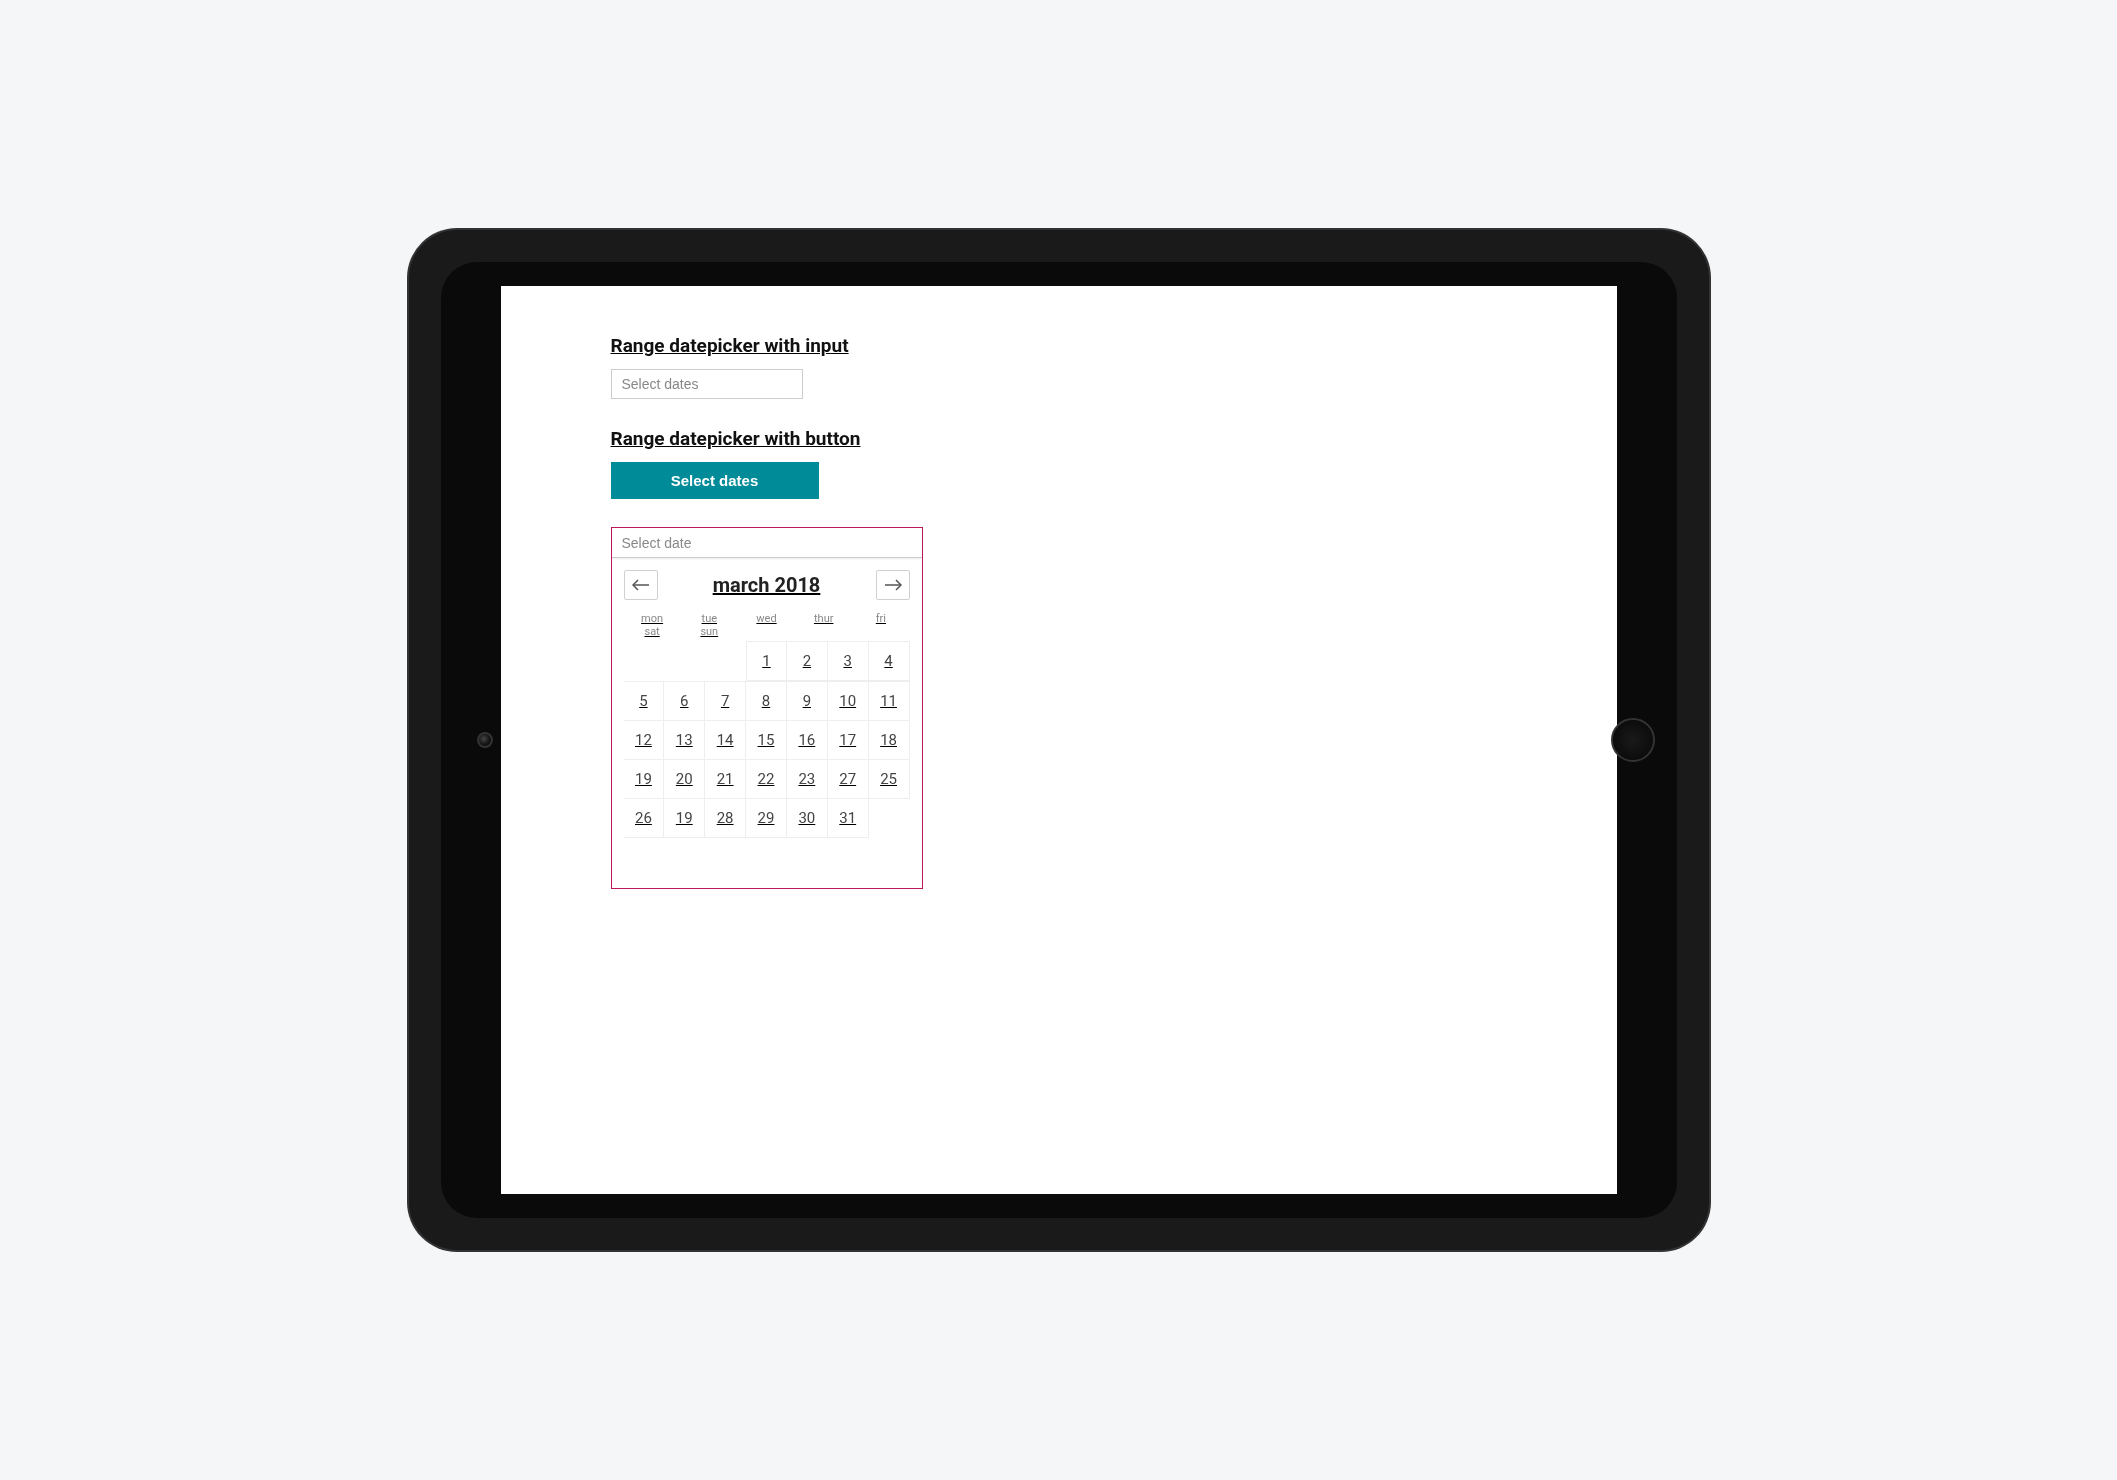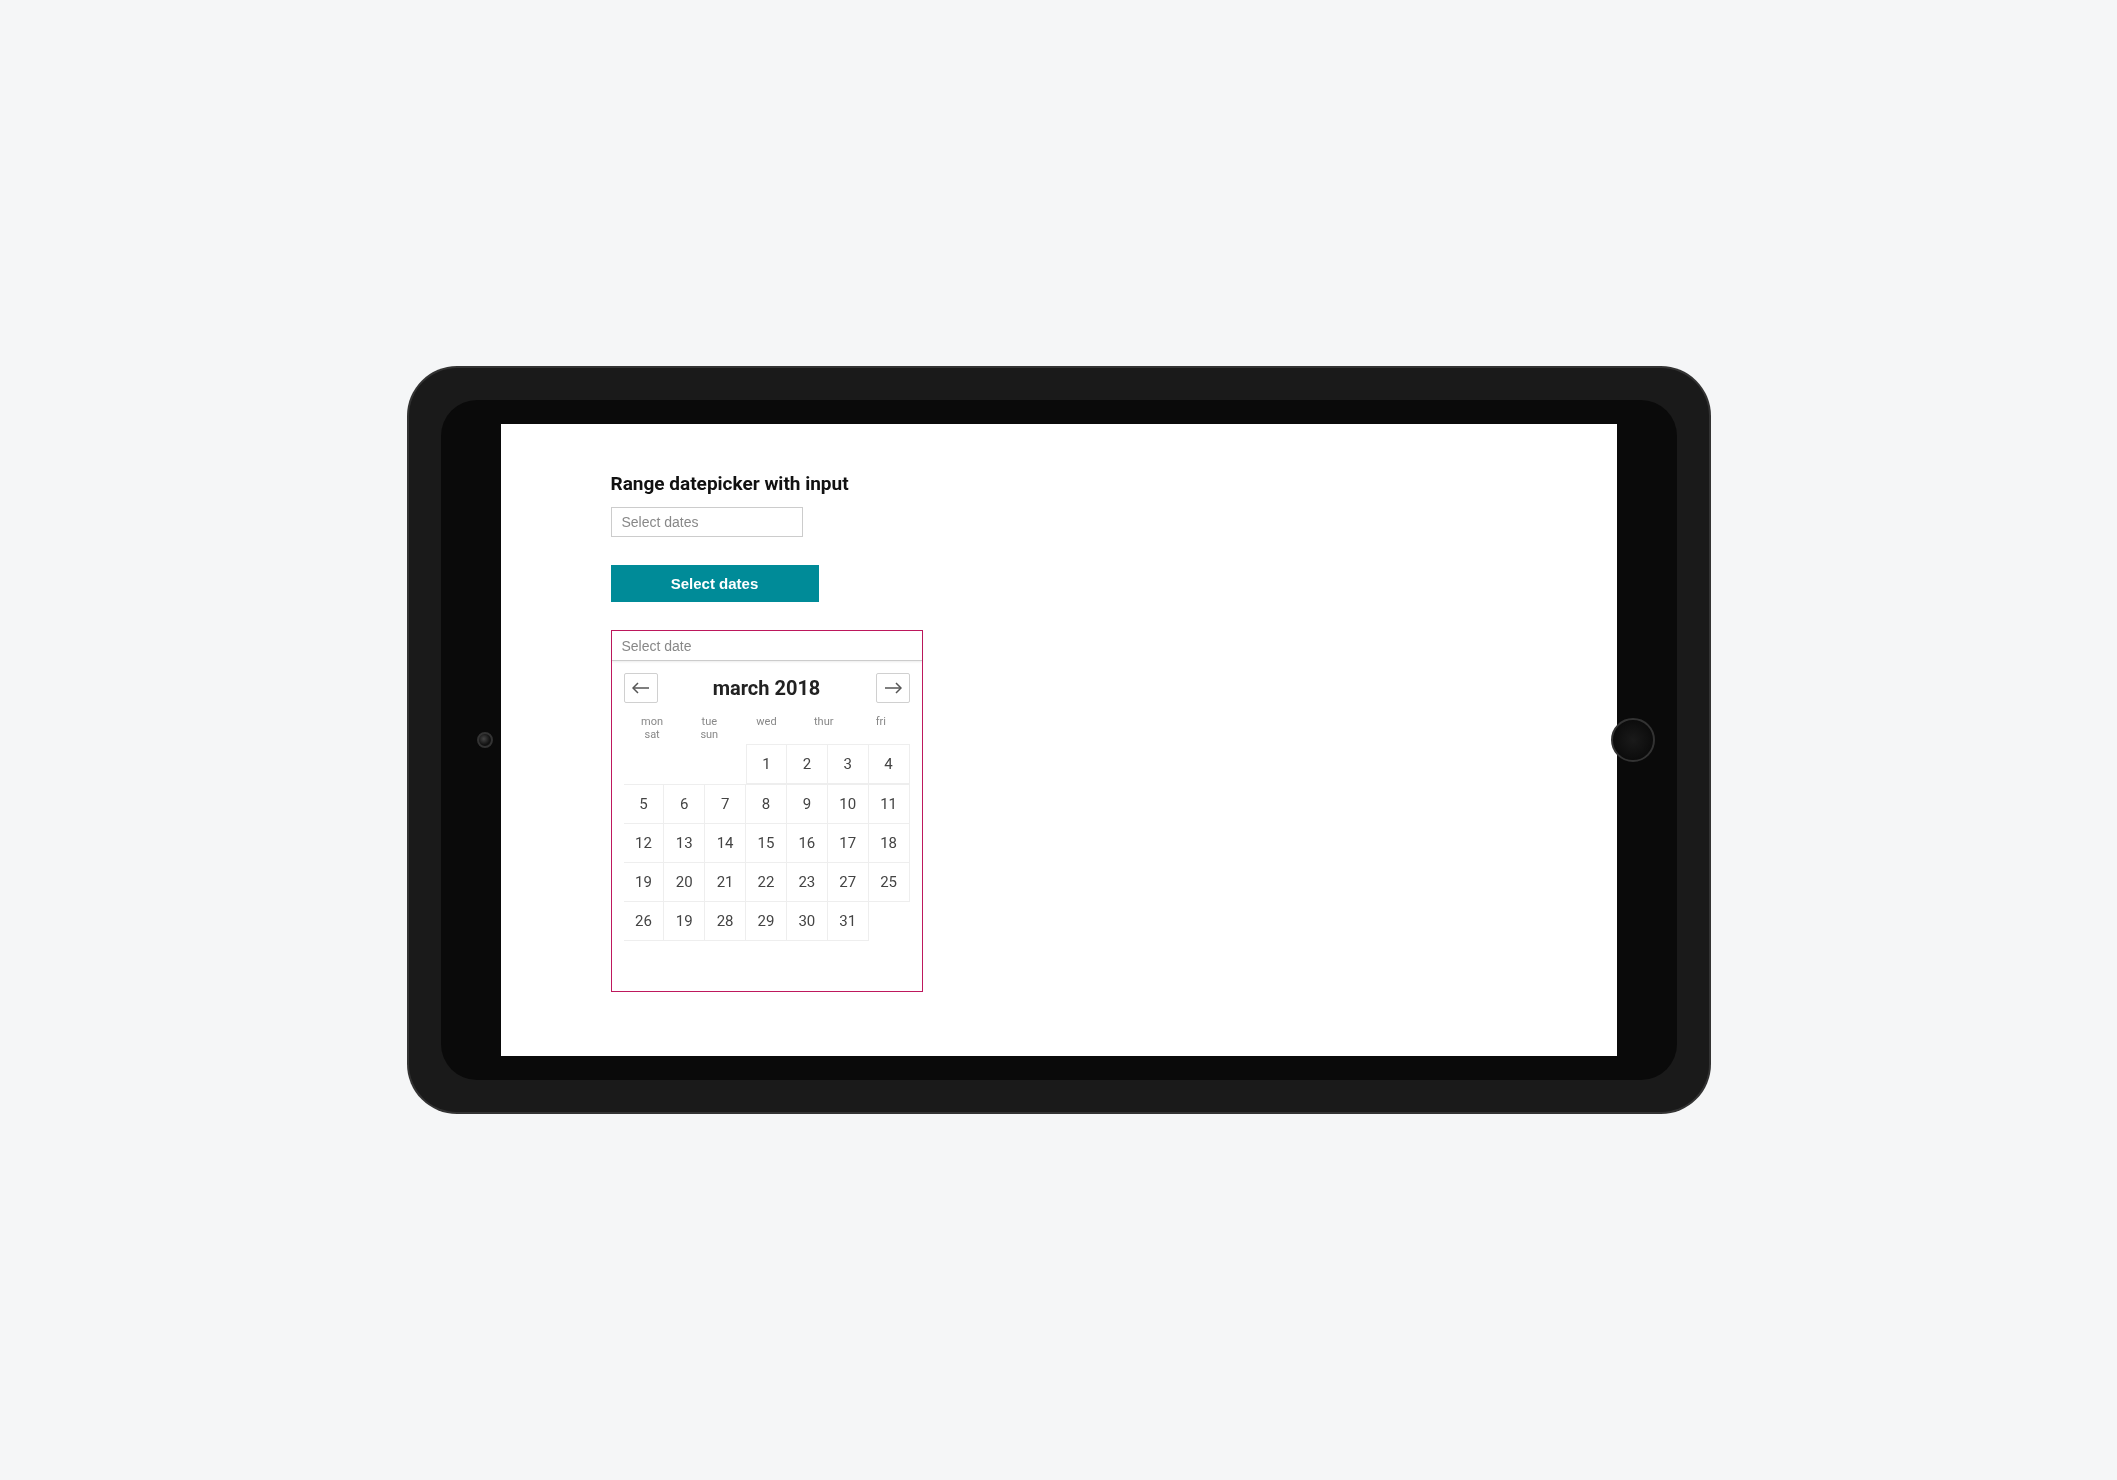--- a/index.html
+++ b/index.html
@@ -46,23 +46,24 @@
     transform: translateY(-50%);
     width: 44px;
     height: 44px;
     border: 2px solid #333;
     border-radius: 50%;
     background: radial-gradient(circle at 50% 50%, #1a1a1a 0%, #0a0a0a 80%);
   }
   .screen {
     background: #fff;
     width: 100%;
-    height: 632px;
+    height: 908px;
     padding: 48px 110px 40px 110px;
     overflow: hidden;
+    text-decoration: underline;
   }
   .section-title {
     font-weight: 700;
     font-size: 19px;
     color: #111;
     margin: 0 0 12px 0;
   }
   .section { margin-bottom: 28px; }
   .text-input {
     width: 192px;
@@ -154,20 +155,21 @@
   <div class="bezel">
     <div class="camera"></div>
     <div class="screen">
 
       <div class="section">
         <h3 class="section-title">Range datepicker with input</h3>
         <input class="text-input" placeholder="Select dates" style="">
       </div>
 
       <div class="section">
+        <h3 class="section-title">Range datepicker with button</h3>
         <button class="primary-btn">Select dates</button>
       </div>
 
       <div class="section">
         <div class="inline-picker">
           <input class="text-input" placeholder="Select date" style="">
           <div class="cal">
             <div class="cal-header">
               <div class="nav-btn">
                 <svg width="18" height="12" viewBox="0 0 18 12" fill="none" stroke-width="1.5">

